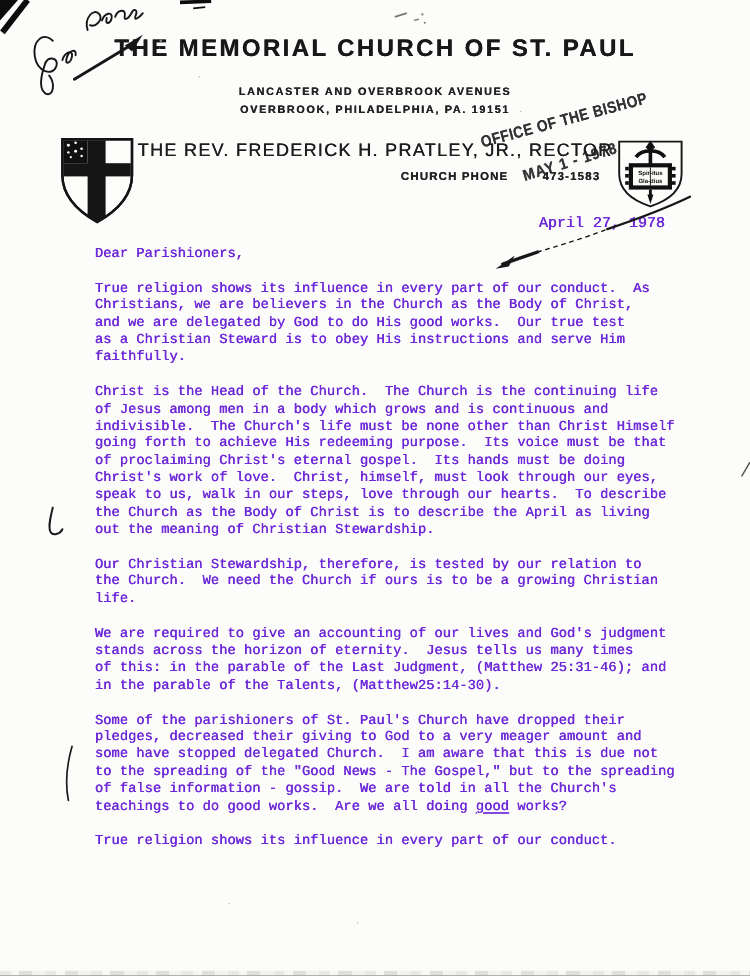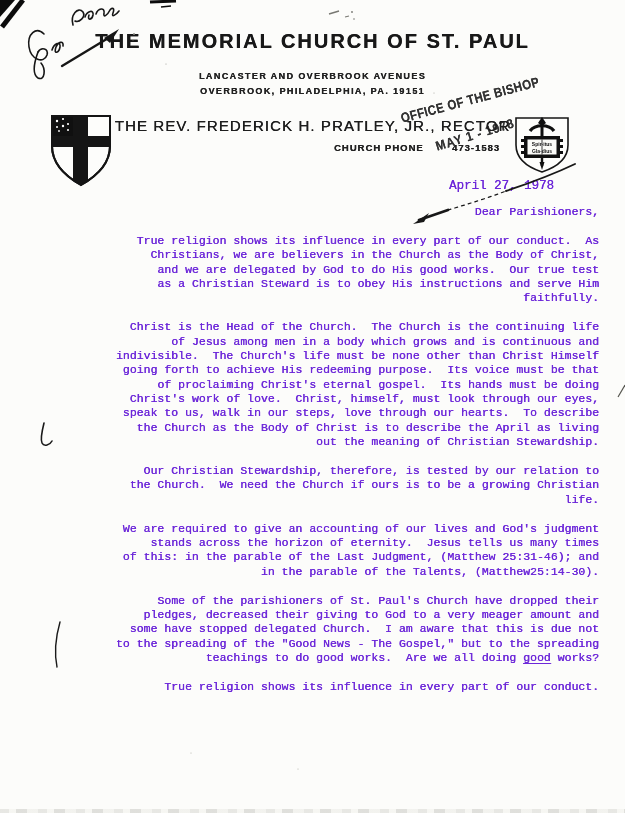--- a/index.html
+++ b/index.html
@@ -21,21 +21,21 @@
   .phone-number{left:452px;}
   
   .stamp{white-space:nowrap;font-weight:bold;color:#1f1f1f;opacity:.9;text-shadow:0 0 .6px #1f1f1f;z-index:4;}
   .stamp-office{left:401px;top:111px;font-size:13.5px;letter-spacing:.5px;
     transform:rotate(-15deg) scaleX(.85);transform-origin:left center;}
   .stamp-date{left:436px;top:139px;font-size:13px;letter-spacing:1px;
     transform:rotate(-17deg) scaleX(.9);transform-origin:left center;}
   
   .typed{font-family:Liberation Mono, monospace;color:#6d28d9;text-shadow:.3px 0 0 currentColor;}
   .date-line{left:449px;top:179px;font-size:12.5px;white-space:pre;}
-  .letter-body{left:79px;top:205px;width:520px;font-size:11.5px;line-height:14.4px;text-align:right;}
+  .letter-body{left:79px;top:205px;width:520px;font-size:11.5px;line-height:14.4px;}
   .letter-body .tline{white-space:pre;height:14.4px;}
   .letter-body .para{margin-top:14.4px;}
   .letter-body .u{text-decoration:underline;text-underline-offset:2px;}
   
   .overlay{left:0;top:0;z-index:6;pointer-events:none;}
   .emblem{z-index:2;}
   .speckles{left:133px;top:33px;width:2px;height:2px;border-radius:50%;background:#90908a;
     box-shadow:-1px 6px 0 -0.5px #96968f, 32px 30px 0 -0.5px #8d8d86, 57px 719px 0 -0.5px #a3a39b,
                164px 735px 0 -0.5px #a3a39b, 300px 59px 0 -0.5px #9a9a93;}
   .bottom-edge{left:0;bottom:0;width:625px;height:4px;opacity:.45;
@@ -133,20 +133,21 @@
         <div class="tline"><span>We are required to give an accounting of our lives and God's judgment</span></div>
         <div class="tline"><span>stands across the horizon of eternity.  Jesus tells us many times</span></div>
         <div class="tline"><span>of this: in the parable of the Last Judgment, (Matthew 25:31-46); and</span></div>
         <div class="tline"><span>in the parable of the Talents, (Matthew25:14-30).</span></div>
       </div>
       <div class="para">
         <div class="tline"><span>Some of the parishioners of St. Paul's Church have dropped their</span></div>
         <div class="tline"><span>pledges, decreased their giving to God to a very meager amount and</span></div>
         <div class="tline"><span>some have stopped delegated Church.  I am aware that this is due not</span></div>
         <div class="tline"><span>to the spreading of the "Good News - The Gospel," but to the spreading</span></div>
+        <div class="tline"><span>of false information - gossip.  We are told in all the Church's</span></div>
         <div class="tline"><span>teachings to do good works.  Are we all doing </span><span class="u">good</span><span> works?</span></div>
       </div>
       <div class="para">
         <div class="tline"><span>True religion shows its influence in every part of our conduct.</span></div>
       </div>
     </div>
 
   <svg class="abs overlay" width="625" height="813" viewBox="0 0 625 813">
 
     <g fill="#0c0c0c" stroke="#0c0c0c">

